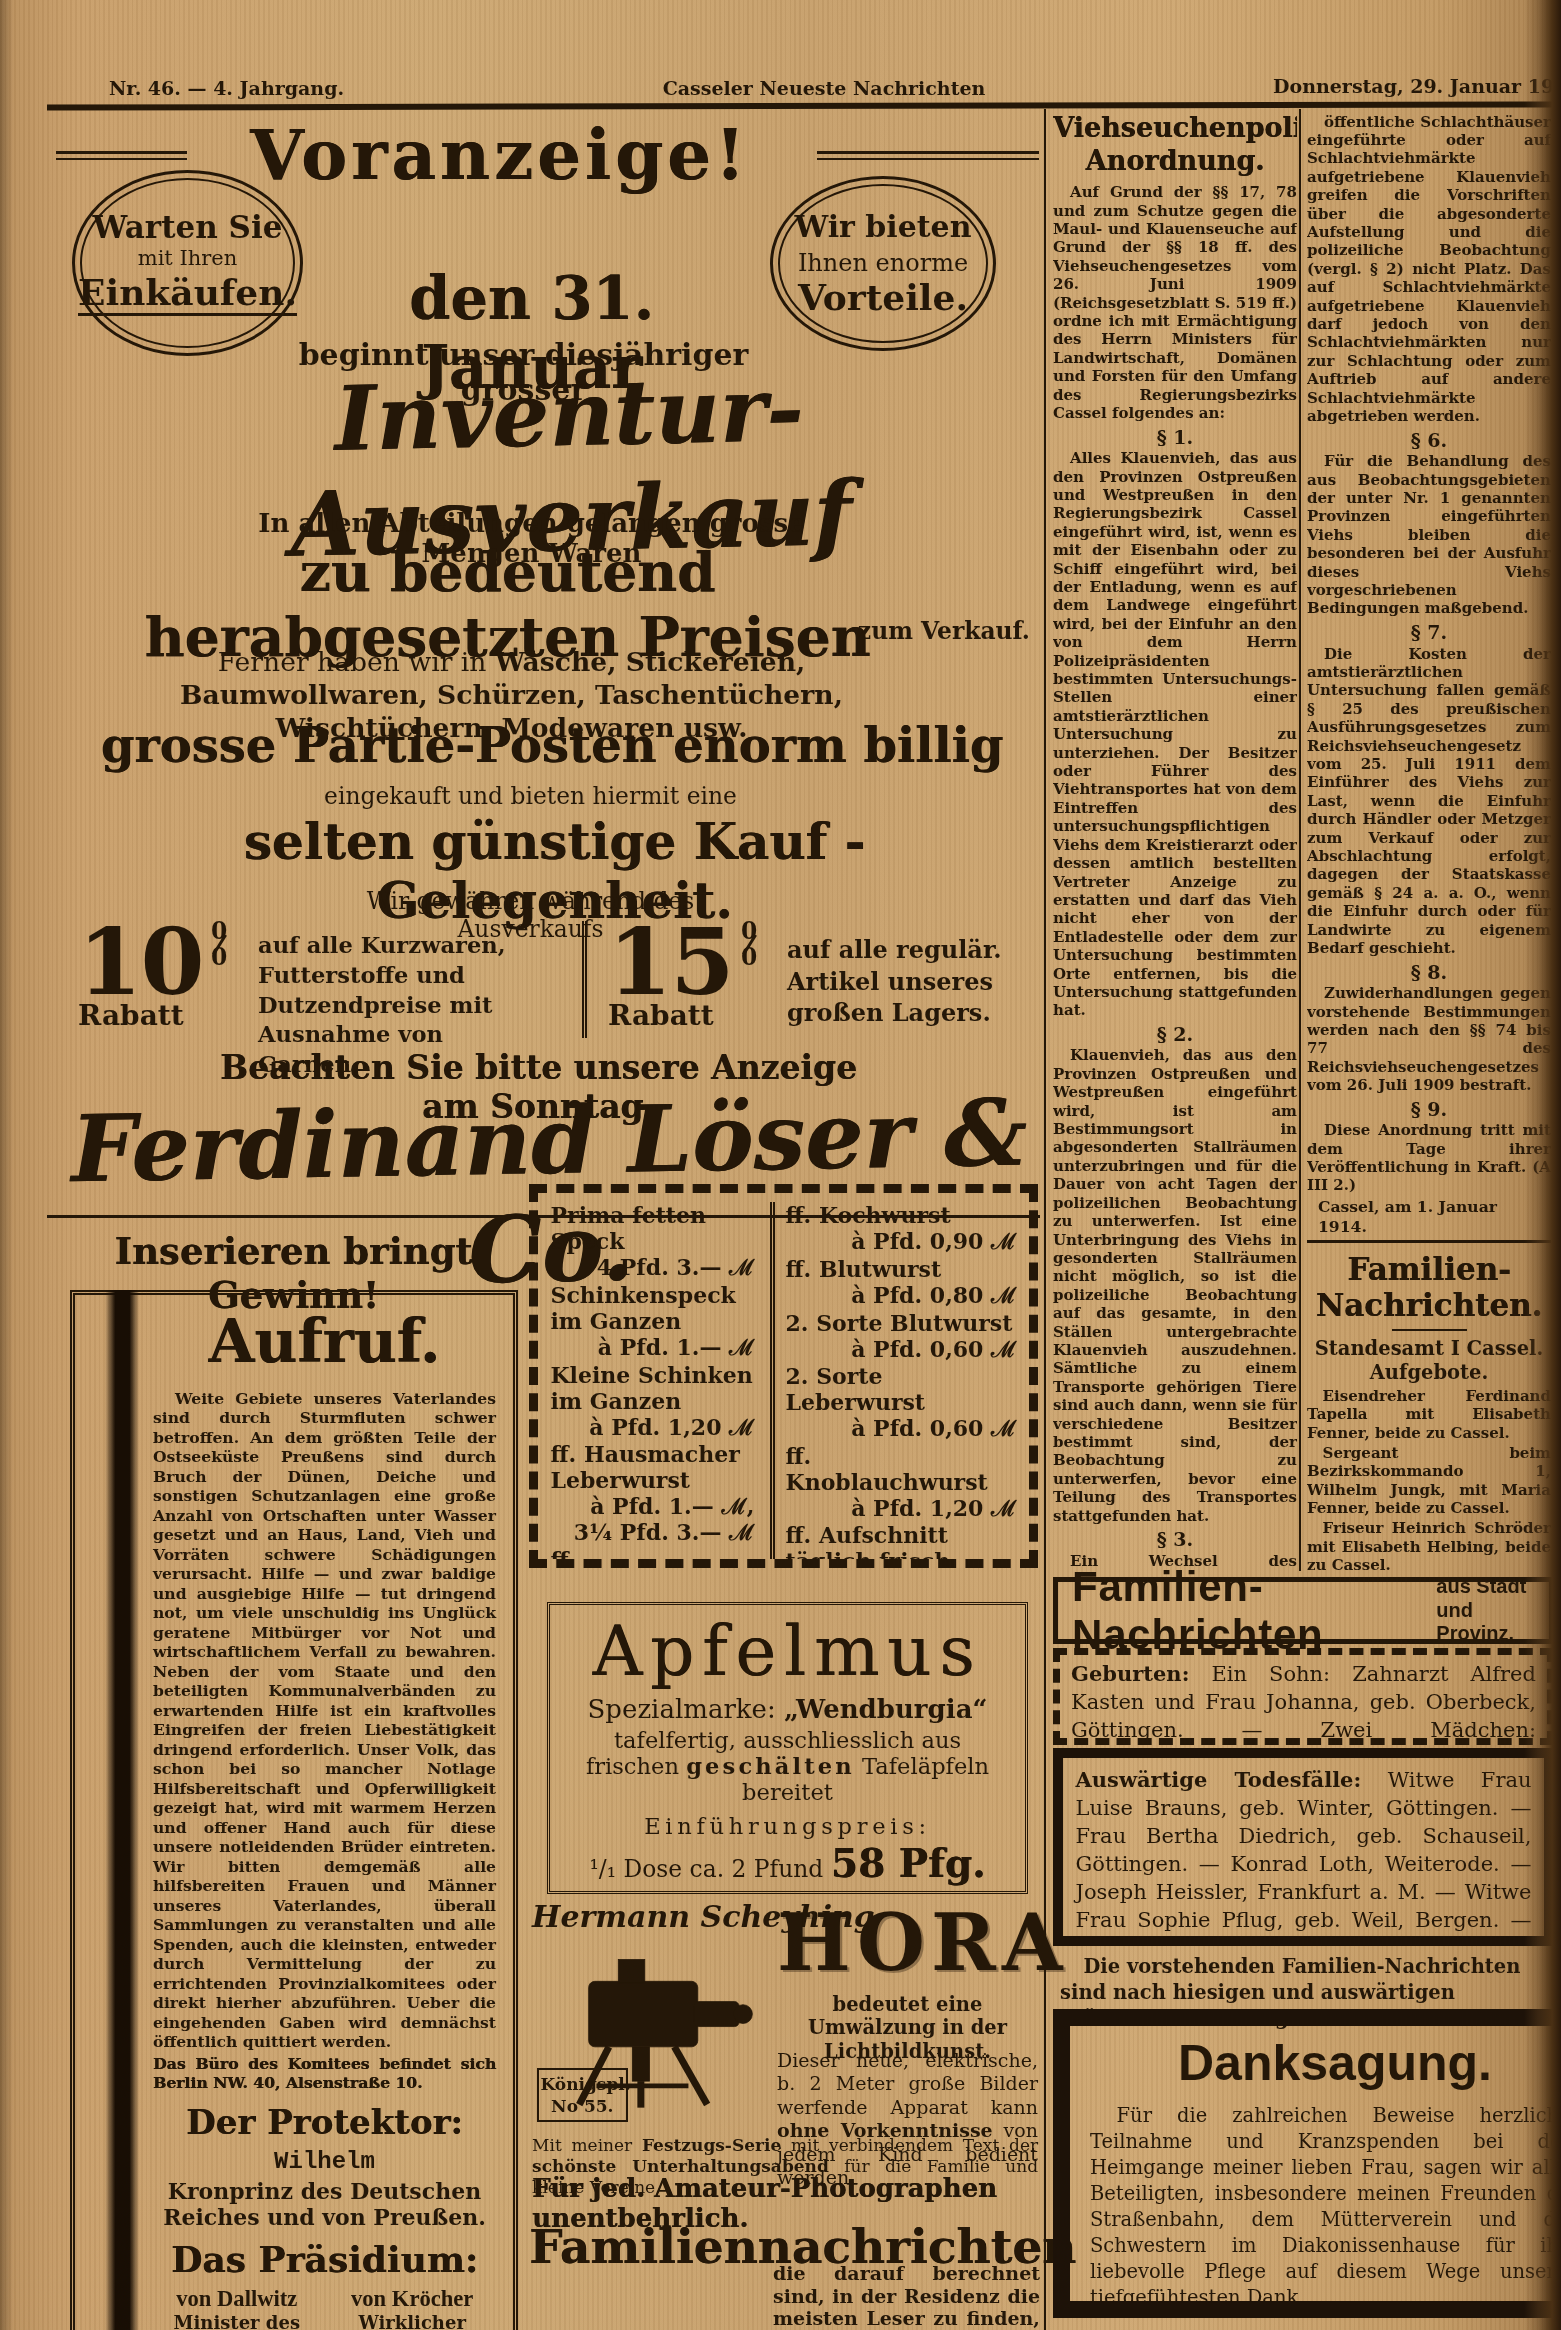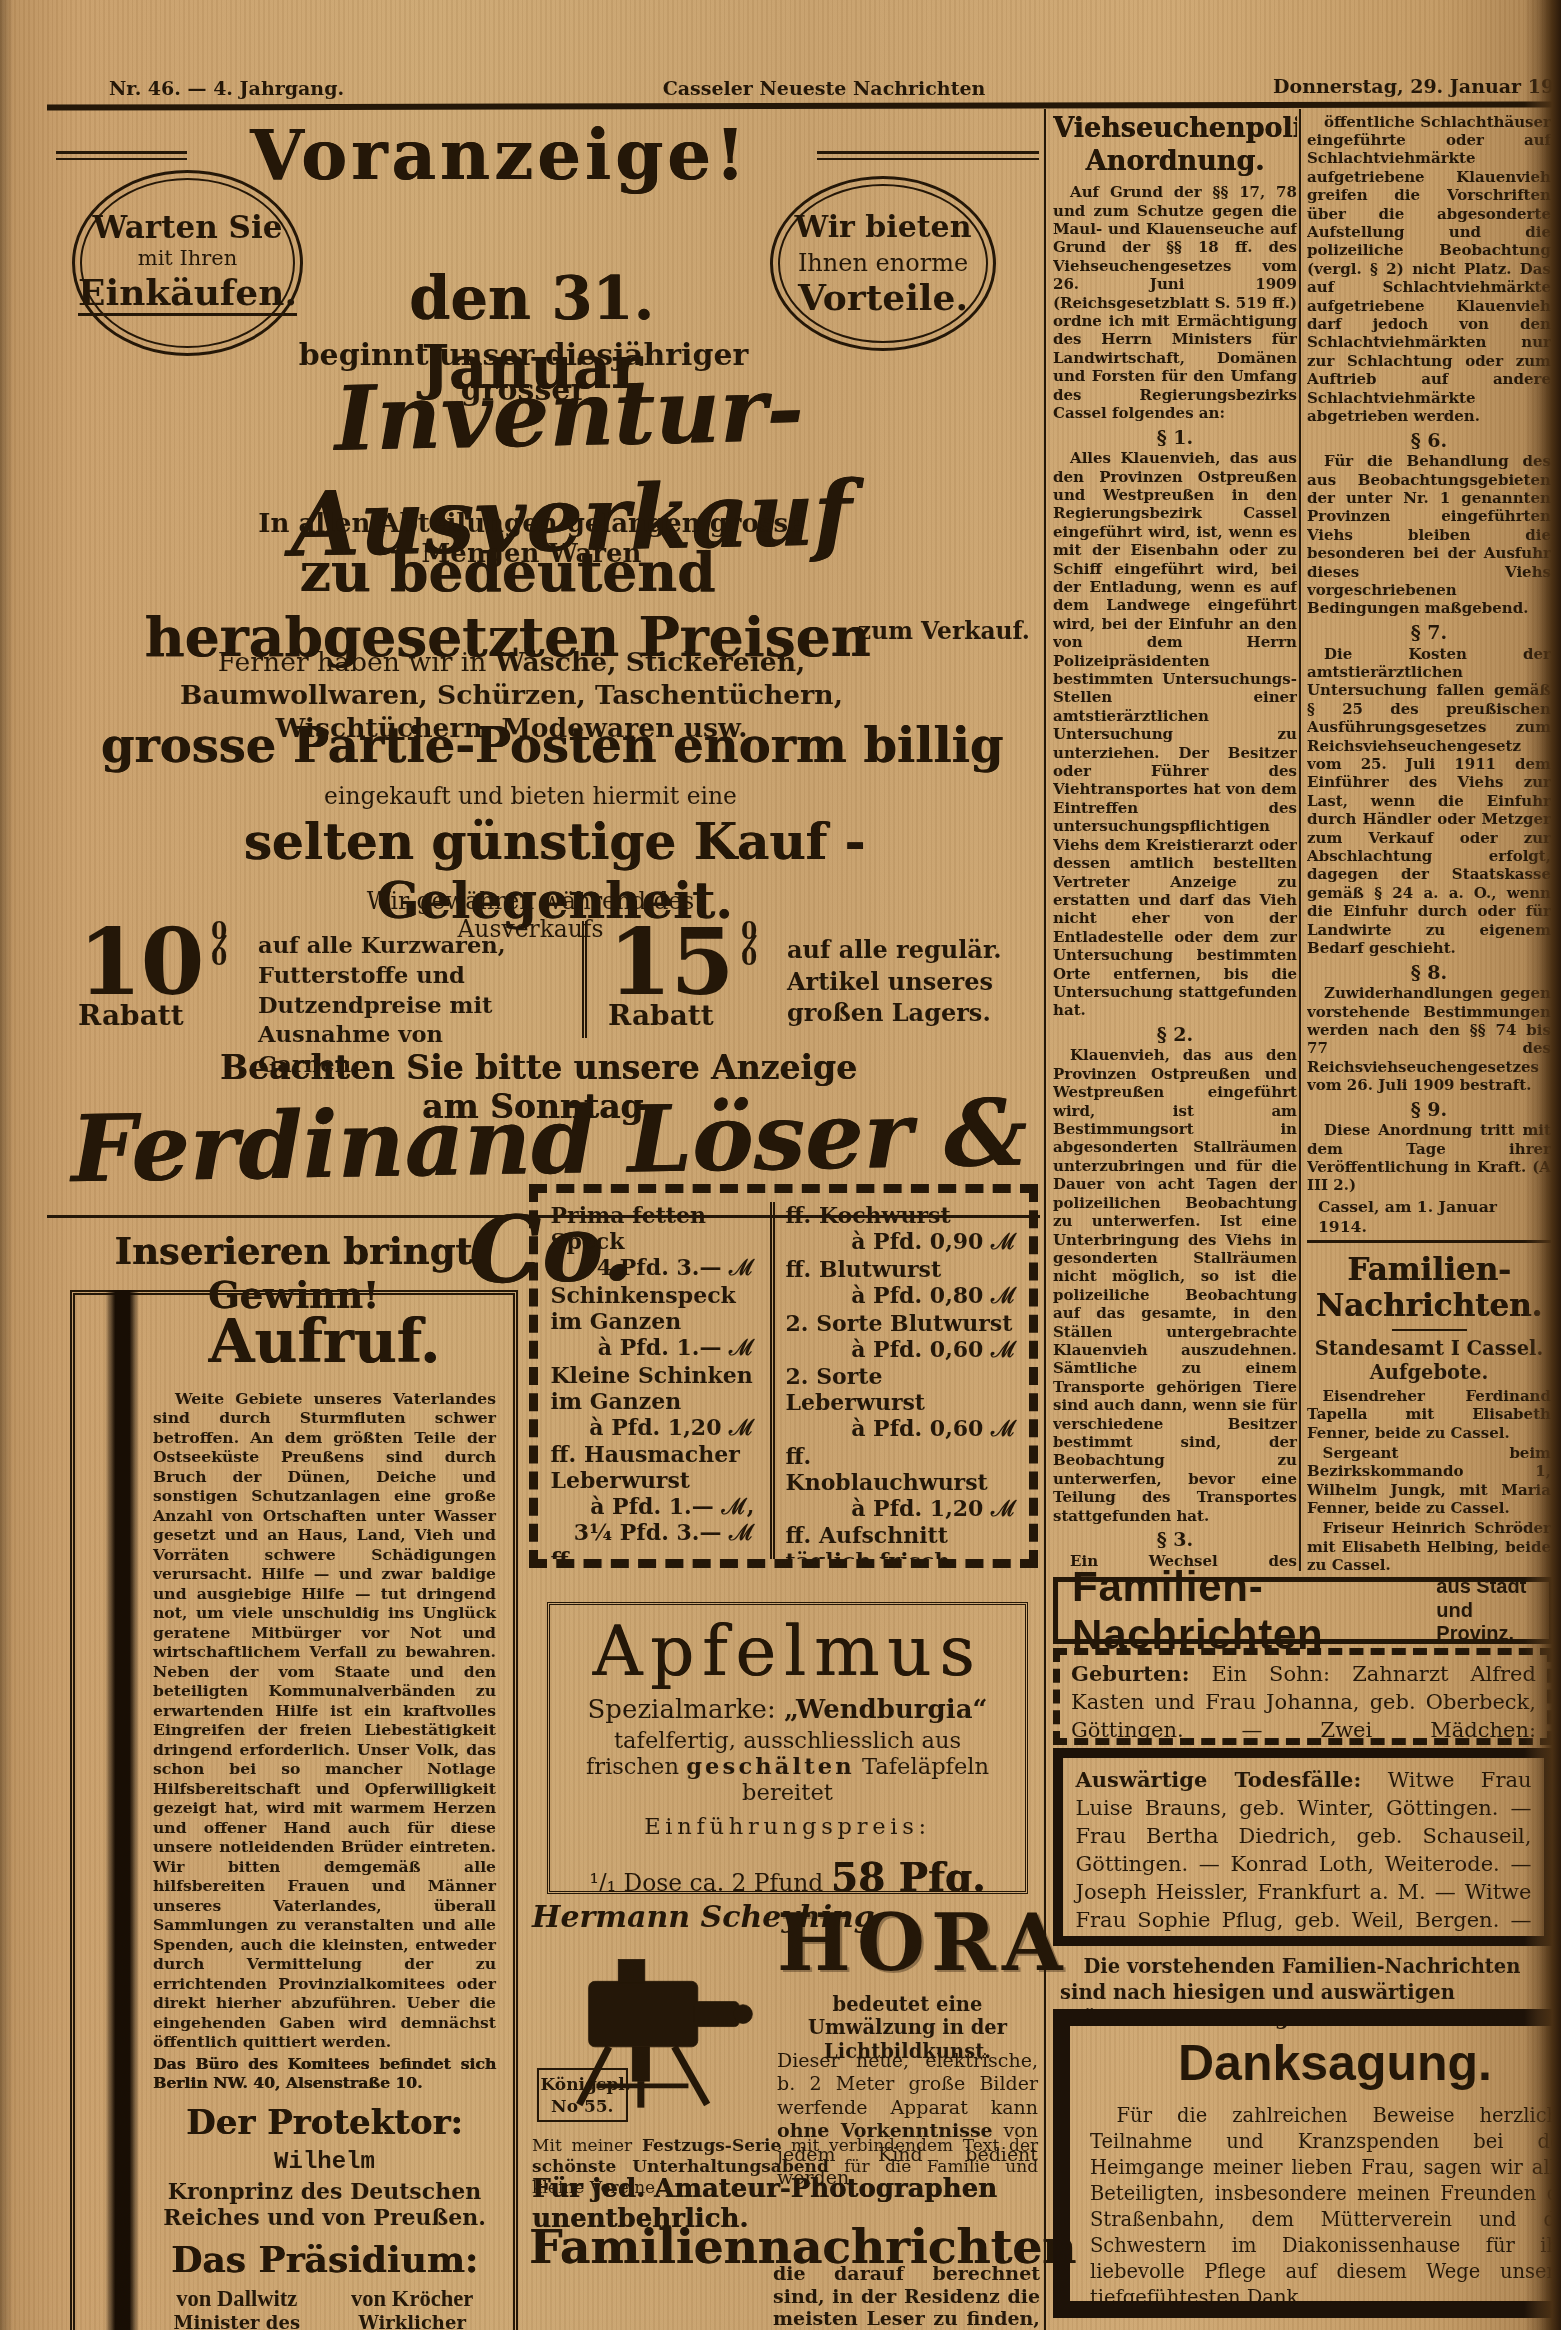--- a/index.html
+++ b/index.html
@@ -84,21 +84,21 @@
   .pl-item{display:flex;flex-wrap:wrap;justify-content:space-between;font-size:22px;font-weight:bold;line-height:26px;margin-bottom:1.6px}
   .pl-p{margin-left:auto;text-align:right}
 
   
   .apfel{border:3.9px double #241708;padding:6.2px 15.6px;text-align:center}
   .ap-title{font-size:69px;font-weight:normal;letter-spacing:7.8px}
   .ap-l1{font-size:26px;margin-top:3.1px}
   .ap-l2{font-size:22.6px;margin-top:3.1px}
   .ap-sp{font-weight:bold;letter-spacing:3.1px}
   .ap-pr{font-size:22.6px;letter-spacing:4.7px;margin-top:7.8px}
-  .ap-dose{font-size:23.4px;margin-top:15px}
+  .ap-dose{font-size:23.4px;margin-top:1px}
   .ap-big{font-size:39px;font-weight:bold}
 
   
   .hora-brand{font-size:30px}
   .hora-prod{font-size:78px;font-weight:bold;letter-spacing:6.2px;line-height:1;text-shadow:2.3px 2.3px 0 rgba(36,23,8,.35)}
   .hora-sub{font-size:19.5px;font-weight:bold;line-height:23.4px}
   .hora-body{font-size:19px;line-height:23.4px}
   .hora-serie{font-size:17px;line-height:21px}
   .hora-foot{font-size:26px;font-weight:bold}
   .kbox{border:2.3px solid #241708;text-align:center;font-weight:bold;font-size:17px;line-height:22px;padding:3.1px 1.6px}

